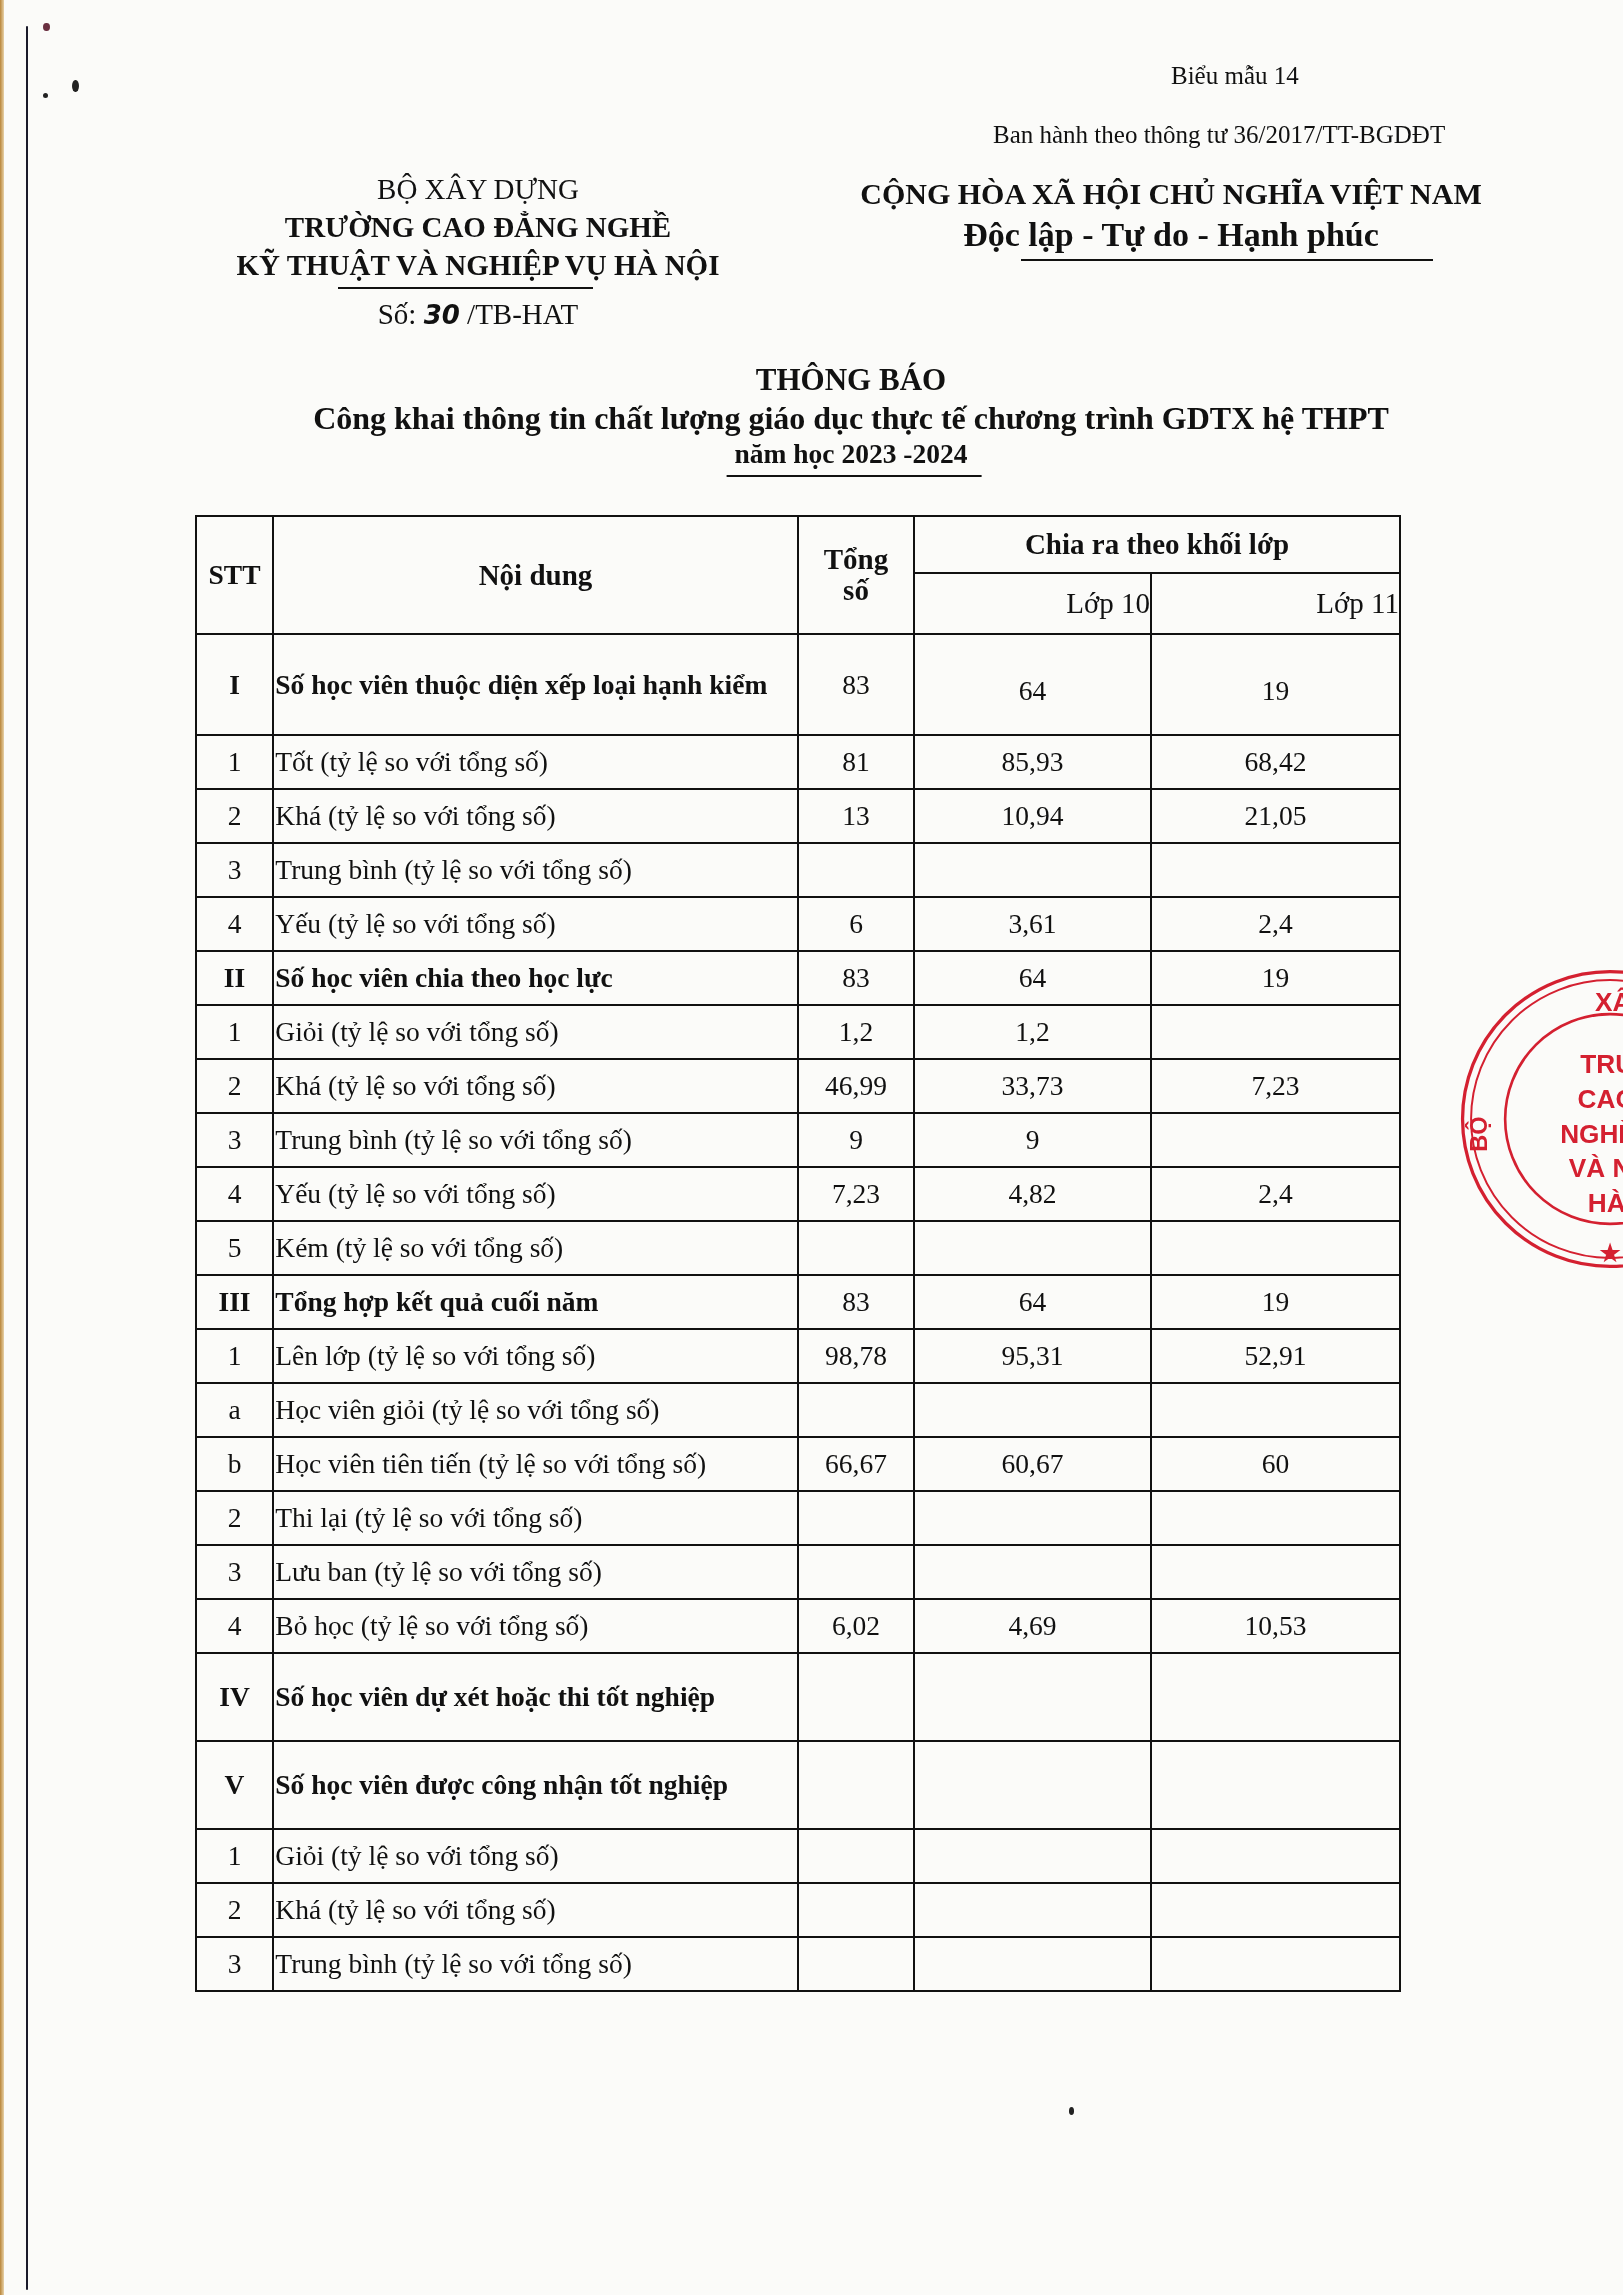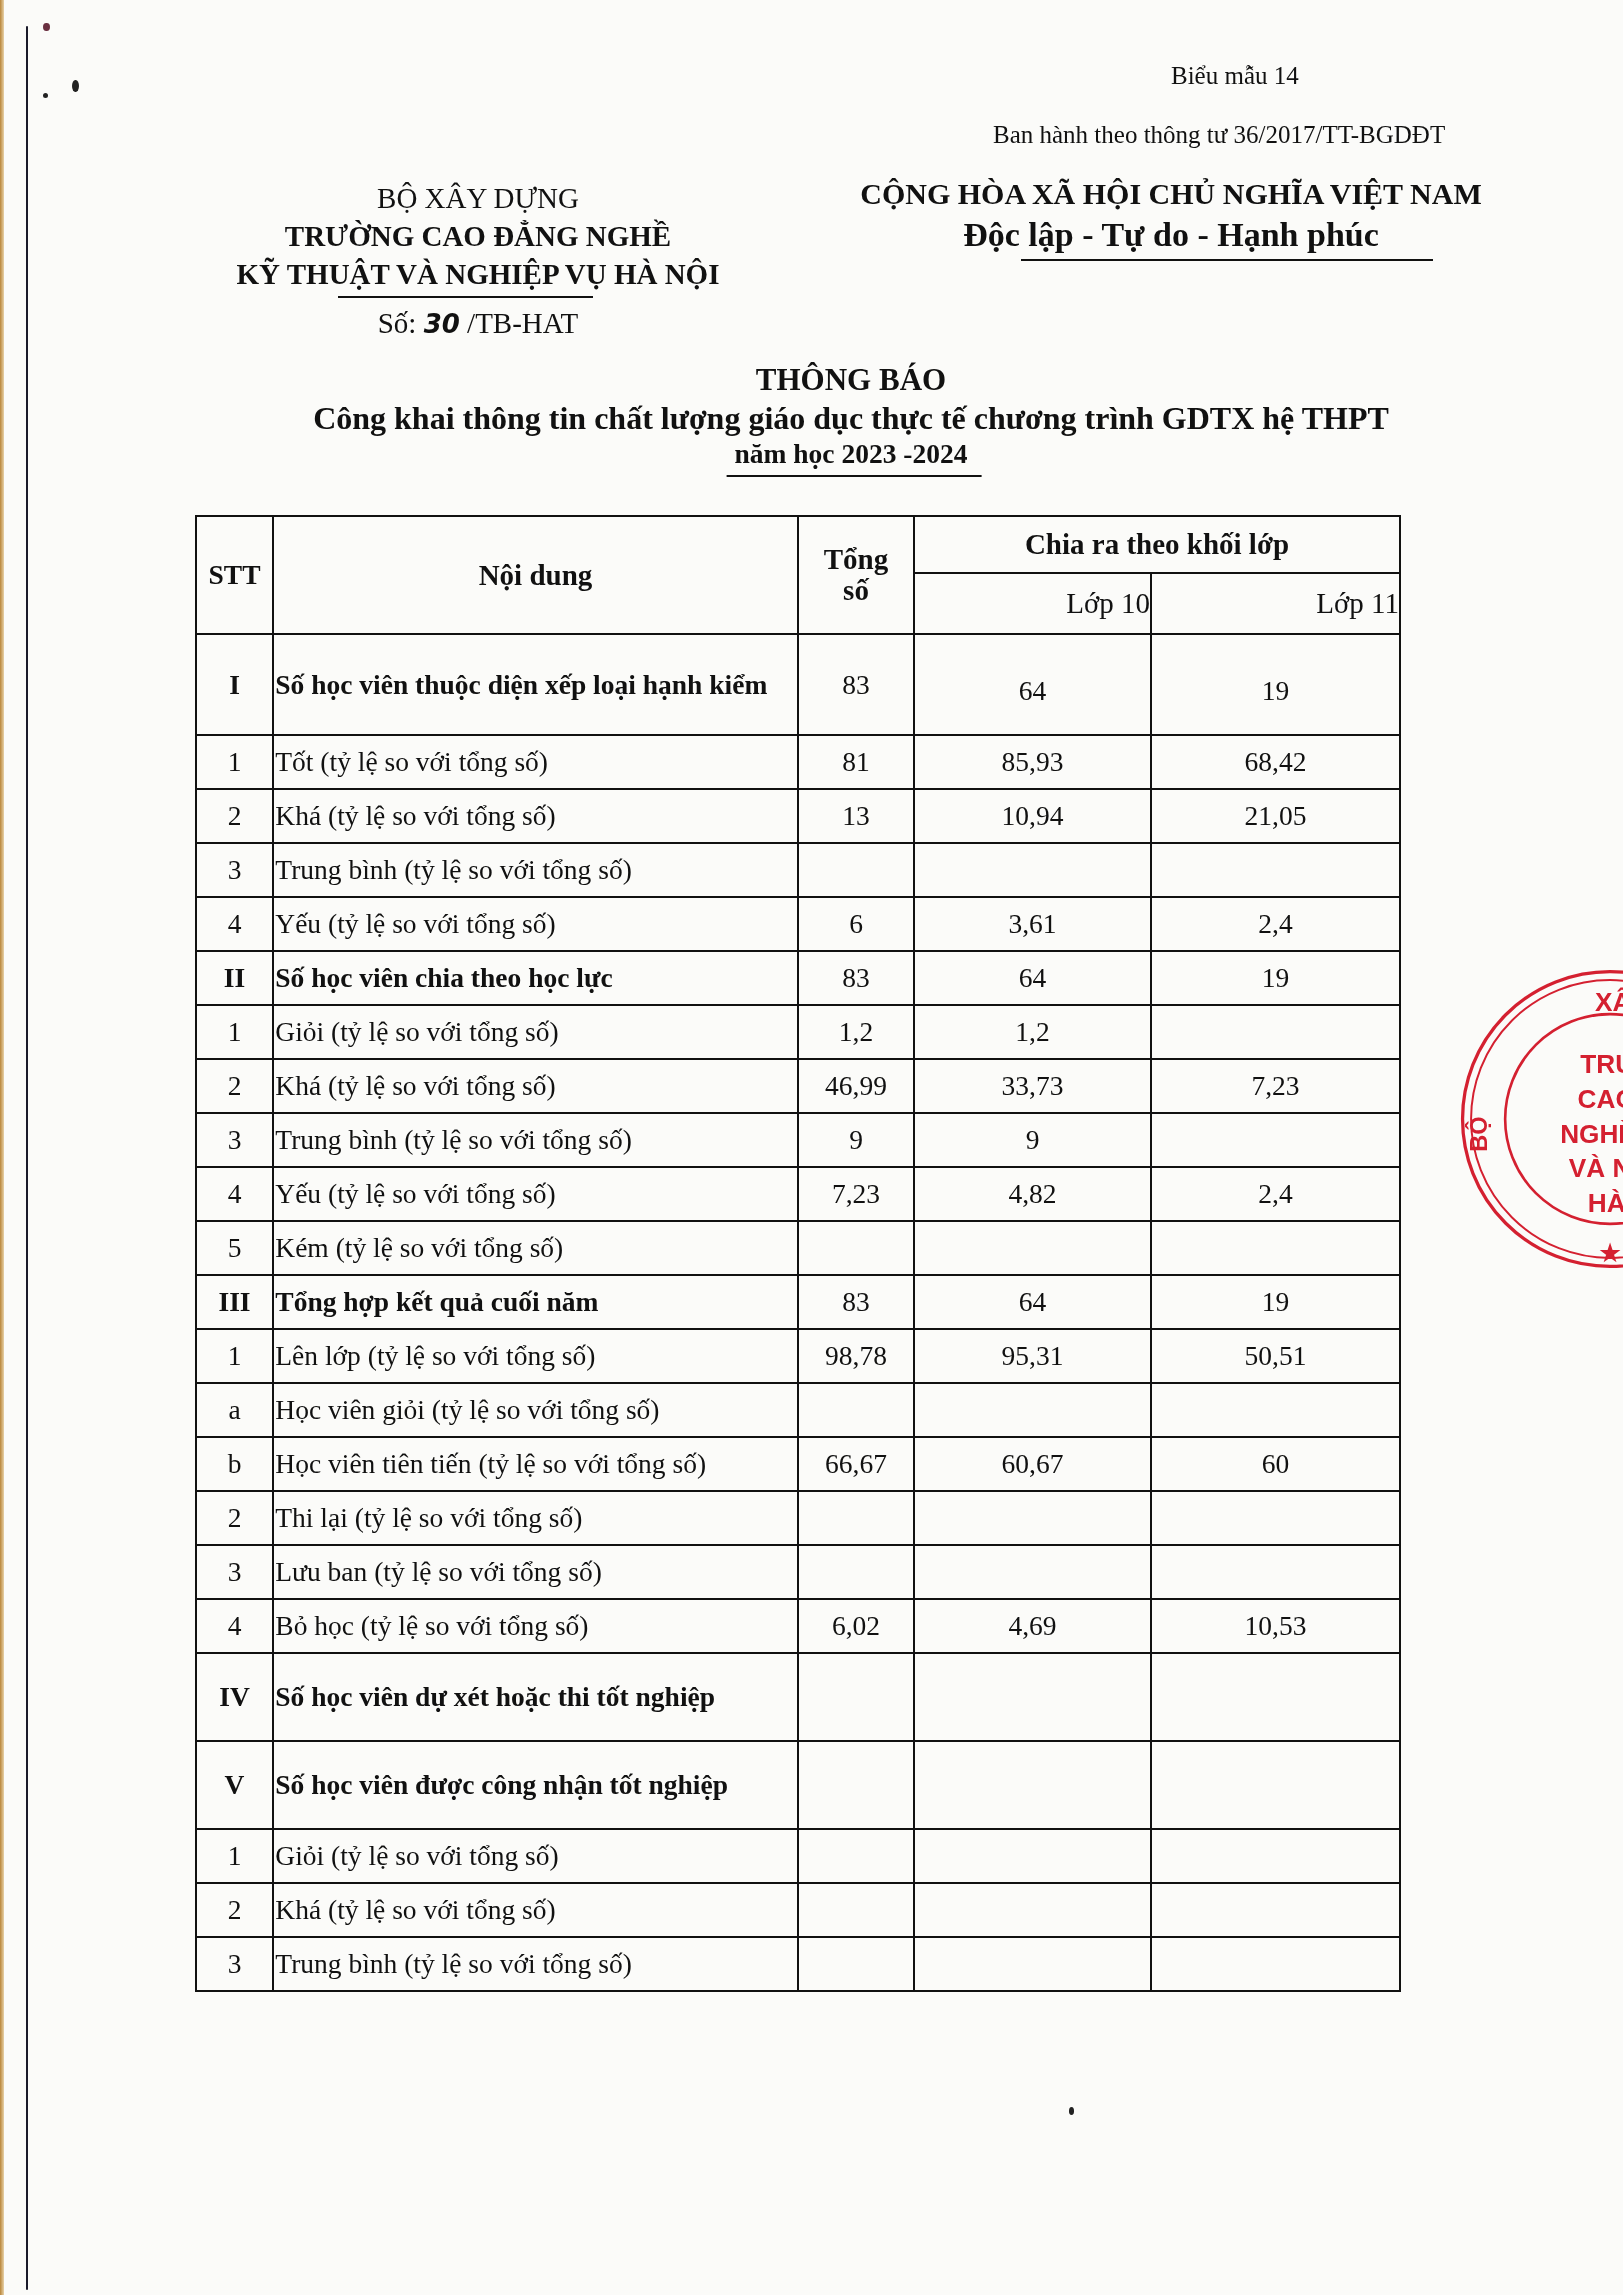--- a/index.html
+++ b/index.html
@@ -16,21 +16,21 @@
   }
   .margin-line {
     position: absolute; left: 26px; top: 26px; width: 2px; height: 2264px;
     background: #1a1a2a; border-radius: 1.3px;
   }
   .speck { position: absolute; background: #222; border-radius: 50%; }
 
   .form-no { left: 1171px; top: 62px; font-size: 25px; }
   .circular { left: 993px; top: 105px; font-size: 25px; margin-top: 16px; }
 
-  .left-header { left: 190px; top: 179px; width: 576px; text-align: center; }
+  .left-header { left: 190px; top: 170px; width: 576px; text-align: center; }
   .left-header .ministry { font-size: 29px; line-height: 38px; }
   .left-header .school { font-size: 29px; font-weight: bold; line-height: 38px; }
   .left-header .underline-l {
     width: 255px; height: 2px; background: #111; margin: 2.6px auto 0 auto; transform: translateX(-13px);
   }
   .left-header .docno { font-size: 29px; line-height: 38px; margin-top: 6.5px; }
   .docno .handnum { font-family: "DejaVu Sans", sans-serif; font-style: italic; font-size: 26px; font-weight: bold; margin-top: 32px; }
 
   .right-header { left: 824px; top: 173px; width: 694px; text-align: center; }
   .right-header .nation { font-size: 30px; font-weight: bold; line-height: 41px; }
@@ -221,21 +221,21 @@
         <td class="content">Tổng hợp kết quả cuối năm</td>
         <td class="num">83</td>
         <td class="num">64</td>
         <td class="num">19</td>
       </tr>
       <tr class="r-single">
         <td class="stt">1</td>
         <td class="content">Lên lớp (tỷ lệ so với tổng số)</td>
         <td class="num">98,78</td>
         <td class="num">95,31</td>
-        <td class="num">50,51</td>
+        <td class="num">52,91</td>
       </tr>
       <tr class="r-single">
         <td class="stt">a</td>
         <td class="content">Học viên giỏi (tỷ lệ so với tổng số)</td>
         <td class="num"></td>
         <td class="num"></td>
         <td class="num"></td>
       </tr>
       <tr class="r-single">
         <td class="stt">b</td>

